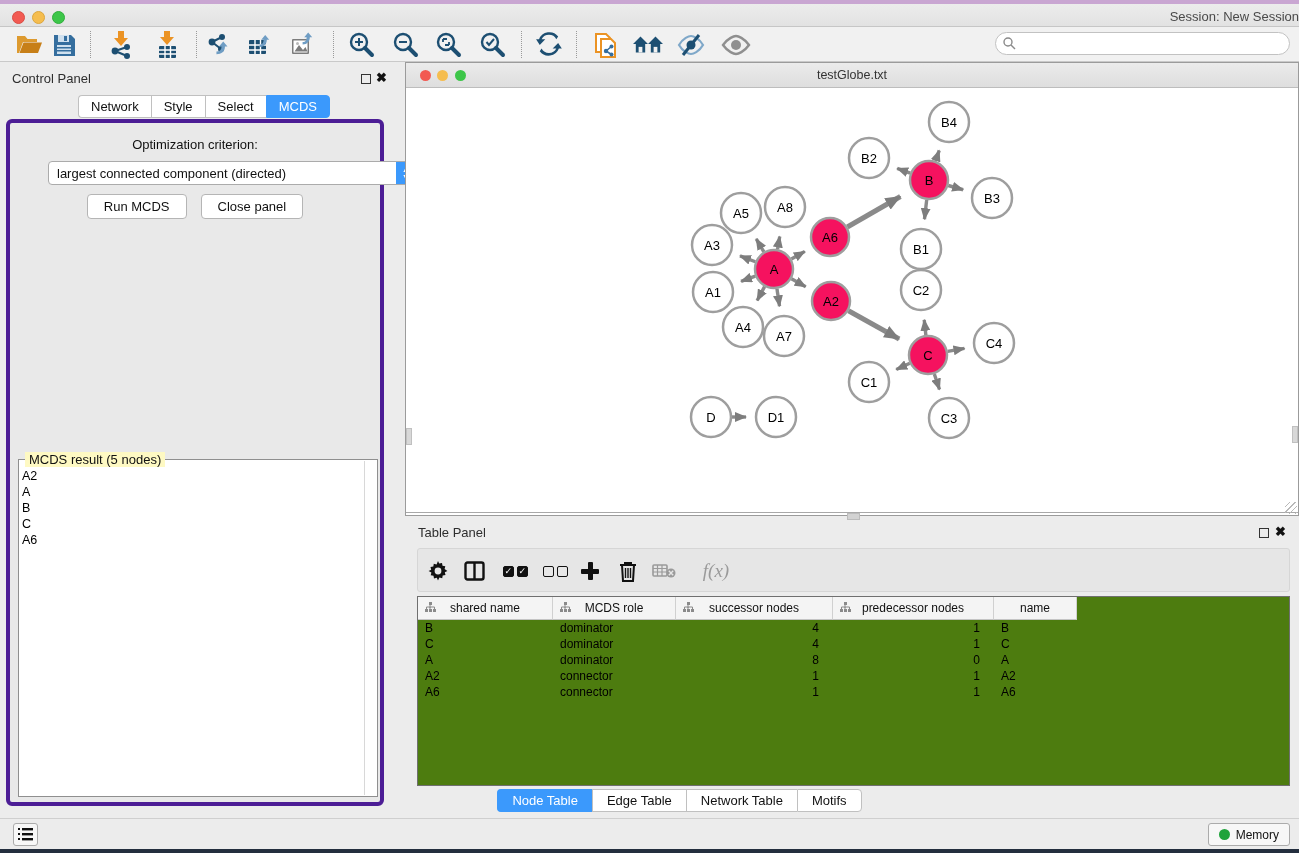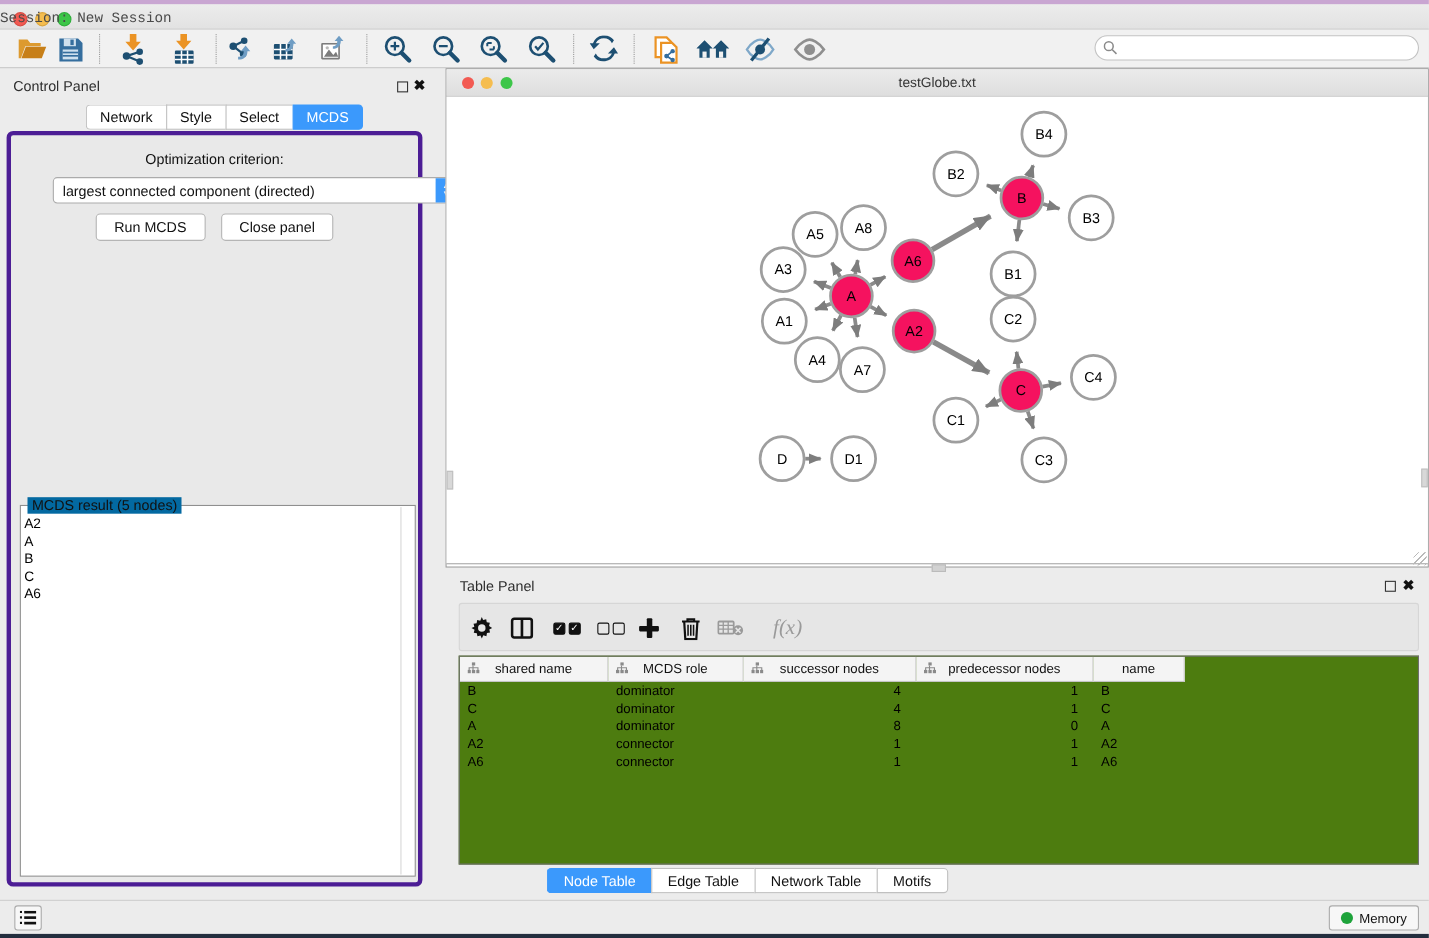--- a/index.html
+++ b/index.html
@@ -6,21 +6,21 @@
   html,body { width:1299px; height:853px; overflow:hidden; }
   body { font-family:"Liberation Sans", sans-serif; background:#ececec; position:relative; color:#1a1a1a; }
 
   
   .desktop-strip-top { position:absolute; left:0; top:0; width:1299px; height:4px; background:#c9a6d2; }
   .titlebar { position:absolute; left:0; top:4px; width:1299px; height:23px; background:linear-gradient(#ececec,#e2e2e2); border-bottom:1px solid #c6c6c6; }
   .tl { position:absolute; top:7px; width:13px; height:13px; border-radius:50%; }
   .tl.r { left:12px; background:#f25a52; border:1px solid #d94c44;}
   .tl.y { left:32px; background:#f5bd4f; border:1px solid #dca63d;}
   .tl.g { left:52px; background:#3dc649; border:1px solid #2fae3b;}
-  .title-text { position:absolute; top:5px; left:0; width:100%; text-align:left; font-size:13px; color:#4a4a4a;font-family:Liberation Mono, monospace; }
+  .title-text { position:absolute; top:5px; left:0; width:100%; text-align:right; font-size:13px; color:#4a4a4a; }
 
   .toolbar { position:absolute; left:0; top:27px; width:1299px; height:35px; background:#f1f1f1; border-bottom:1px solid #c9c9c9; }
   .tb-icon { position:absolute; top:3px; width:30px; height:30px; display:flex; align-items:center; justify-content:center; cursor:pointer; }
   .tb-sep { position:absolute; top:4px; height:27px; width:0; border-left:1px dotted #9a9a9a; }
   .search-wrap { position:absolute; top:5px; left:995px; width:295px; height:23px; background:#fff; border:1px solid #c2c2c2; border-radius:12px; display:flex; align-items:center; padding-left:7px; }
   .search-wrap svg { flex:0 0 auto; }
   .search-input { border:none; outline:none; background:transparent; font-size:12px; width:250px; margin-left:4px; font-family:"Liberation Sans",sans-serif; }
 
   
   .cp-title { position:absolute; left:12px; top:71px; font-size:13px; color:#2e2e2e; }
@@ -33,21 +33,21 @@
   .cp-tab.active { background:#3b99fc; border-color:#3b99fc; color:#fff; }
   .cp-body { position:absolute; left:6px; top:119px; width:378px; height:687px; background:#e9e9e9; border:4px solid #4c1d95; border-radius:6px; }
   .opt-label { position:absolute; left:0; top:14px; width:100%; text-align:center; font-size:13px; color:#111; }
   .combo { position:absolute; left:38px; top:38px; width:368px; height:24px; background:#fff; border:1px solid #ababab; border-radius:4px; display:flex; align-items:center; cursor:pointer; }
   .combo-text { flex:1; font-size:13px; padding-left:8px; color:#111; white-space:nowrap; }
   .combo-btn { width:19px; height:22px; background:#3b99fc; border-radius:0 3px 3px 0; display:flex; flex-direction:column; align-items:center; justify-content:center; gap:1px; }
   .combo-btn span { color:#fff; font-size:7px; line-height:6px; }
   .cp-buttons { position:absolute; left:0; top:71px; width:100%; display:flex; justify-content:center; gap:14px; }
   .btn { font-size:13px; padding:4px 16px; background:#fff; border:1px solid #b5b5b5; border-radius:4px; color:#111; cursor:pointer; }
   .result-box { position:absolute; left:8px; top:336px; width:360px; height:338px; background:#fff; border:1px solid #8f8f8f; }
-  .result-legend { position:absolute; left:6px; top:-8px; background:#0369a1; padding:0 4px; font-size:13px; color:#111; }
+  .result-legend { position:absolute; left:6px; top:-8px; background:#fef9c3; padding:0 4px; font-size:13px; color:#111; }
   .result-list { position:absolute; left:3px; top:8px; font-size:12.5px; line-height:16px; color:#000; }
   .result-scroll { position:absolute; right:12px; top:1px; bottom:1px; width:0; border-left:1px solid #d8d8d8; }
 
   
   .net-window { position:absolute; left:405px; top:62px; width:894px; height:454px; background:#fff; border:1px solid #9b9b9b; }
   .net-titlebar { position:absolute; left:0; top:0; width:100%; height:25px; background:linear-gradient(#ebebeb,#dedede); border-bottom:1px solid #bdbdbd; }
   .ntl { position:absolute; top:7px; width:11px; height:11px; border-radius:50%; }
   .ntl.r { left:14px; background:#f25a52; }
   .ntl.y { left:31px; background:#f5bd4f; }
   .ntl.g { left:49px; background:#3dc649; }

